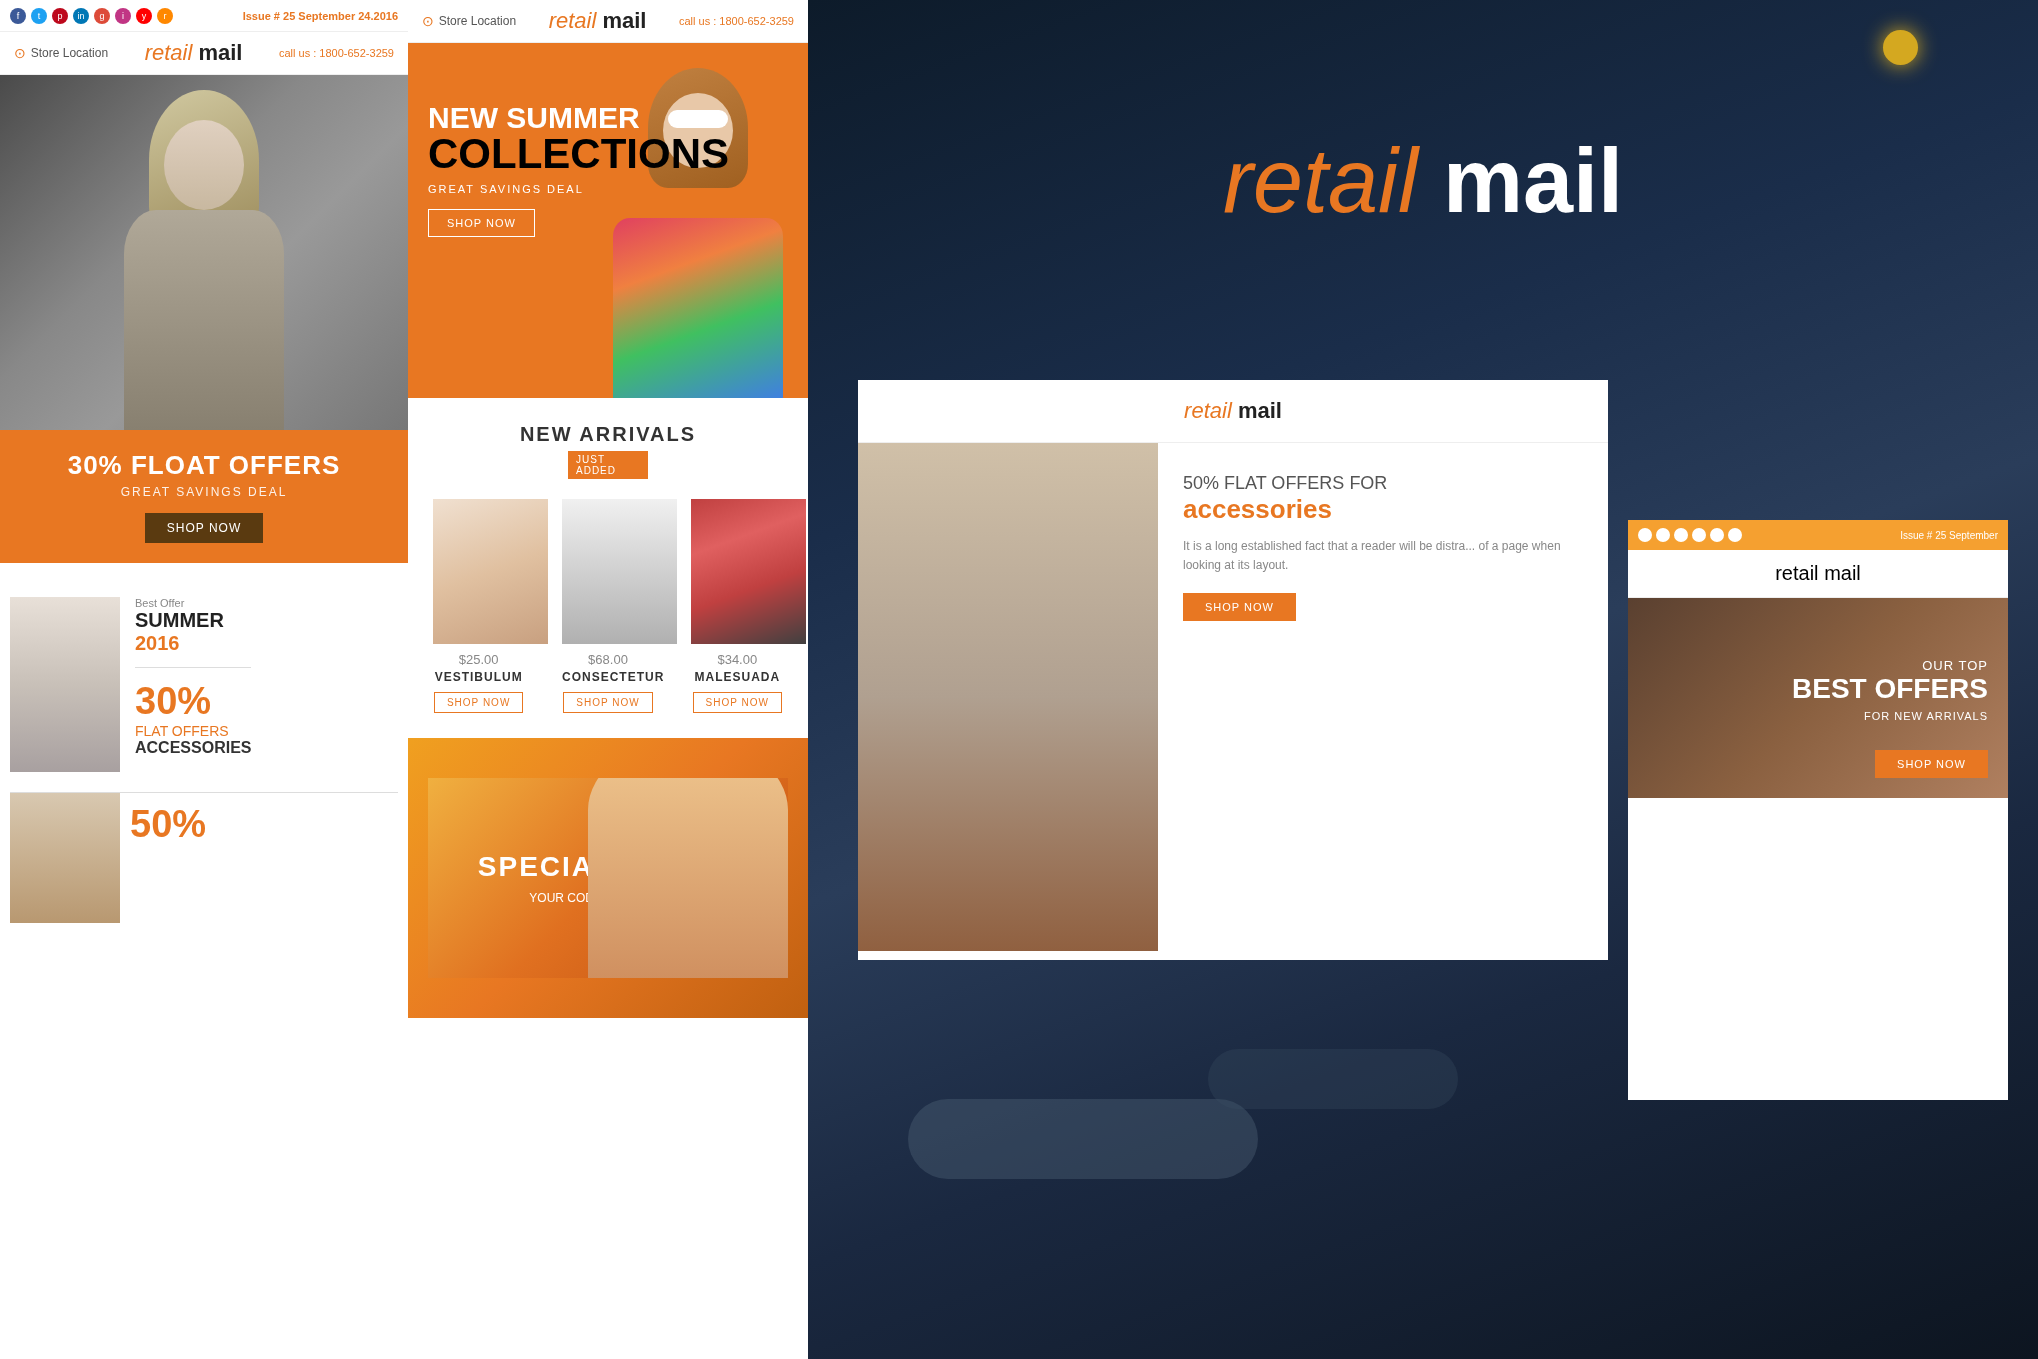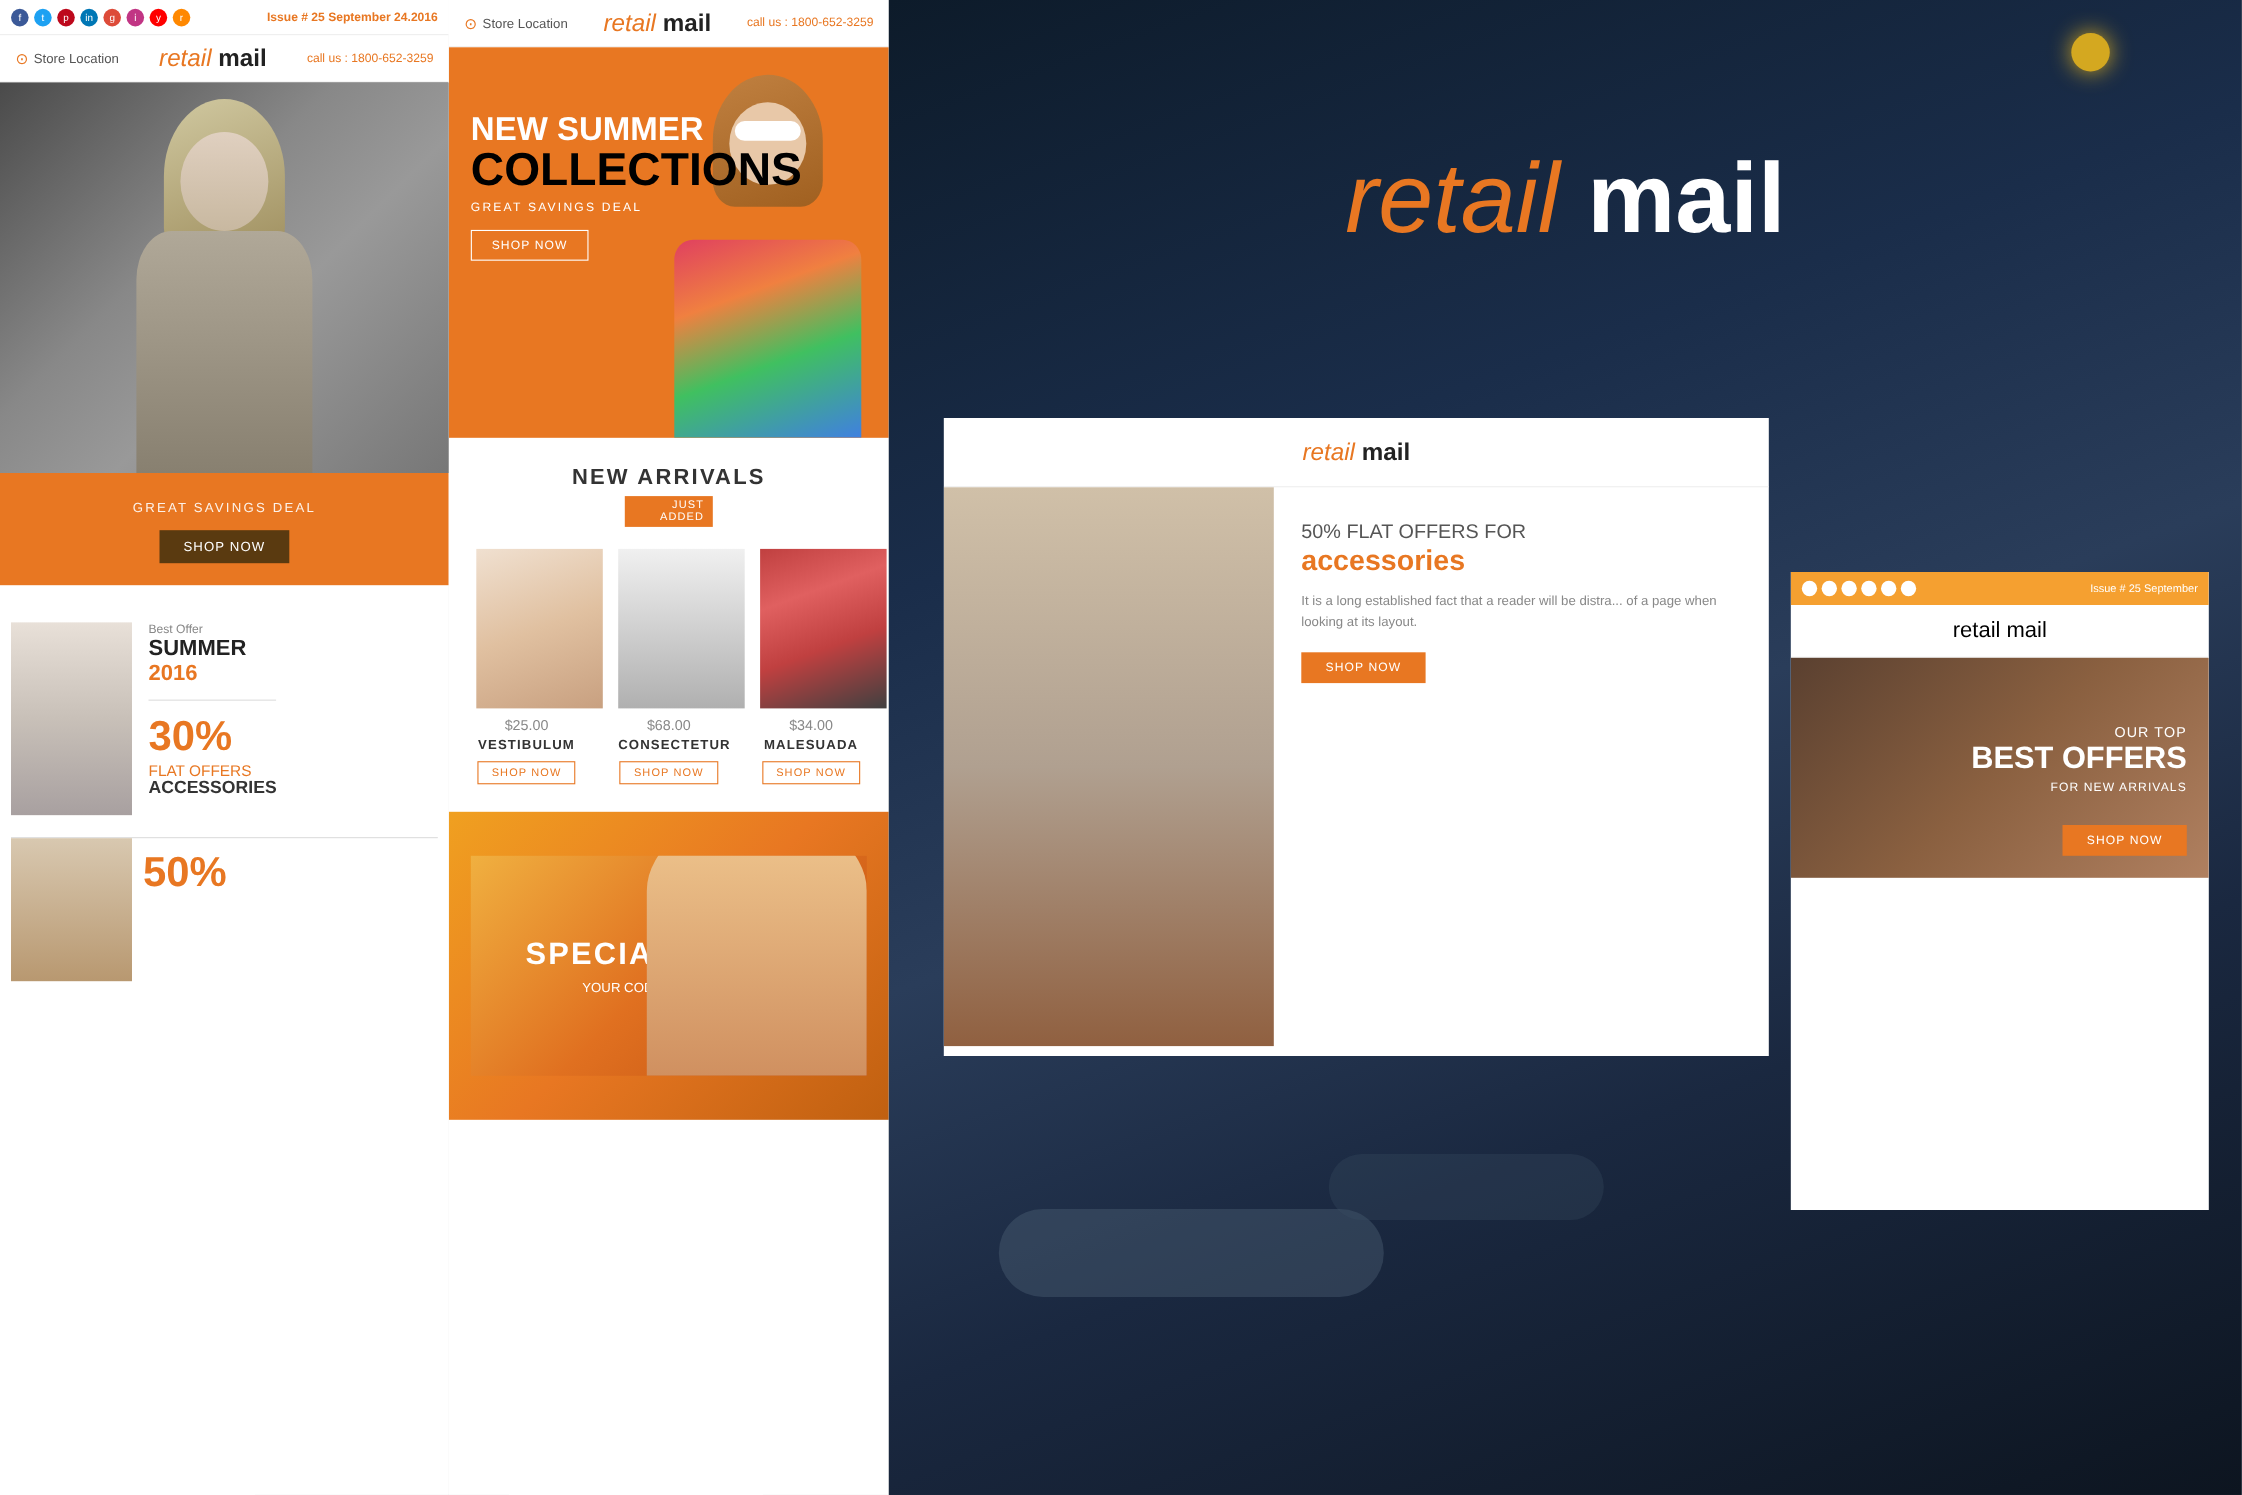--- a/index.html
+++ b/index.html
@@ -199,21 +199,21 @@
       margin: 25px 0 5px;
       letter-spacing: 2px;
     }
     .just-added-badge {
       display: block;
       width: 80px;
       margin: 0 auto 20px;
       background: #e87722;
       color: #fff;
       font-size: 10px;
-      text-align: right;
+      text-align: left;
       padding: 3px 8px;
       letter-spacing: 1px;
     }
 
     .products-row {
       display: flex;
       justify-content: space-around;
       padding: 0 10px;
       gap: 8px;
     }
@@ -584,20 +584,21 @@
     <div class="hero-overlay-woman">
       <div class="grayscale-woman">
         <div class="gw-hair"></div>
         <div class="gw-face"></div>
         <div class="gw-body"></div>
       </div>
     </div>
   </div>
 
   <div class="panel1-promo">
+    <div class="offer-title">30% FLOAT OFFERS</div>
     <div class="savings">GREAT SAVINGS DEAL</div>
     <button class="shop-now-btn-dark">SHOP NOW</button>
   </div>
 
   <div class="panel1-products">
     <div class="product-img-placeholder">
       <div class="small-person"></div>
     </div>
     <div class="product-details">
       <div class="best-offer-label">Best Offer</div>

